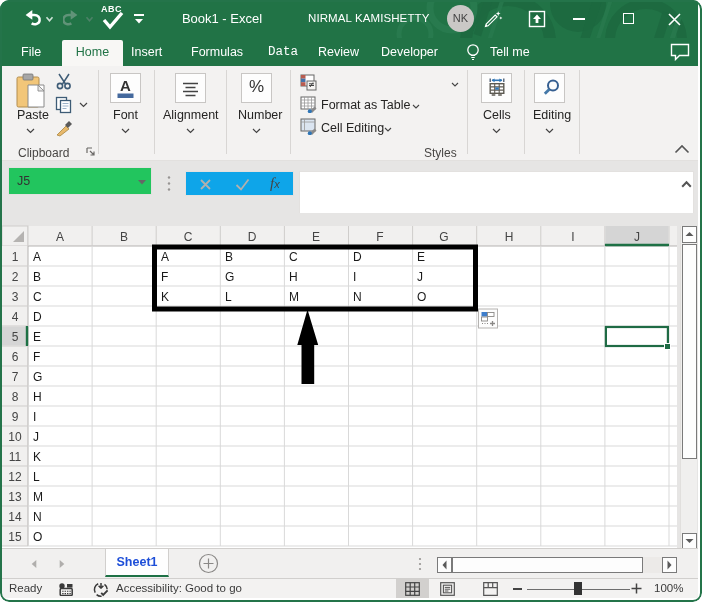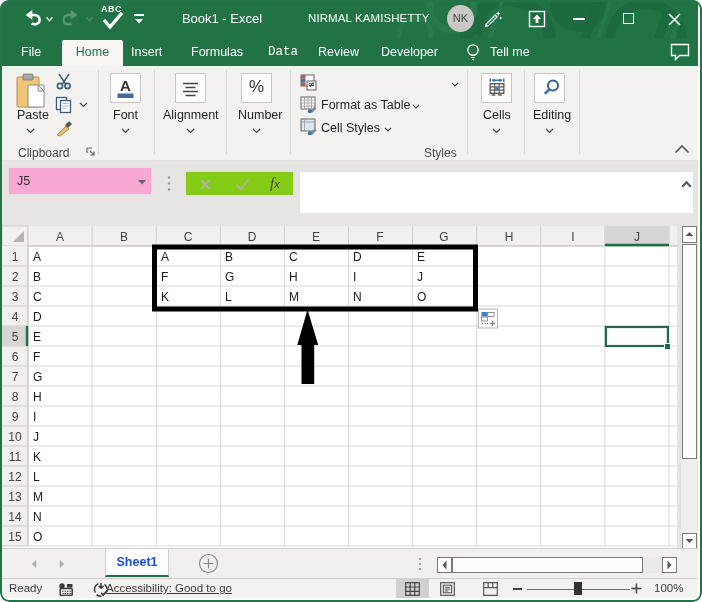--- a/index.html
+++ b/index.html
@@ -227,21 +227,21 @@
         <path d="M1 1 l3 3 L7 1" fill="none" stroke="#444" stroke-width="1.1"></path>
       </svg>
 
     <svg class="abs" style="left:300px;top:52px;" width="17" height="17" viewBox="0 0 17 17">
       <rect x="1" y="1" width="14" height="12" fill="#dbe5f1" stroke="#666" stroke-width="1"></rect>
       <path d="M1 4 h14 M4.5 1 v12" stroke="#999" stroke-width="0.8"></path>
       <path d="M10 15 l4.5 -4.5 l2 2 l-4.5 4.5 z" fill="#8a8a8a"></path>
       <circle cx="9.8" cy="15.2" r="2" fill="#2e75b6"></circle>
     </svg>
 
-    <div class="abs" style="left:321px;top:55px;">Cell Styles</div>
+    <div class="abs" style="left:321px;top:55px;">Cell Editing</div>
 
     <svg class="abs" style="left:384px;top:61px;" width="8" height="5" viewBox="0 0 8 5">
         <path d="M1 1 l3 3 L7 1" fill="none" stroke="#444" stroke-width="1.1"></path>
       </svg>
 
     <div class="abs" style="left:424px;top:80px;font-size:12px;color:#484644;">Styles</div>
 
     <div class="abs" style="left:467px;top:4px;width:1px;height:84px;background:#d8d6d4;"></div>
 
     <div class="abs" style="left:481px;top:7px;width:31px;height:30px;border:1px solid #c8c6c4;background:#fdfdfd;">
@@ -279,36 +279,36 @@
 
     <div class="abs" style="left:579px;top:4px;width:1px;height:84px;background:#d8d6d4;"></div>
 
     <svg class="abs" style="left:674px;top:78px;" width="16" height="10" viewBox="0 0 16 10">
       <path d="M1.5 8.5 L8 2 L14.5 8.5" fill="none" stroke="#555" stroke-width="1.6"></path>
     </svg>
   </div>
 
   <div class="abs" id="fbar" style="left:0;top:161px;width:698px;height:65px;background:#e6e5e4;">
 
-    <div class="abs" style="left:8px;top:6px;width:144px;height:28px;background:#f9a8d4;border:1px solid #e3e1df;">
+    <div class="abs" style="left:8px;top:6px;width:144px;height:28px;background:#22c55e;border:1px solid #e3e1df;">
 
       <div style="font-size:12.5px;color:#333;padding:6px 0 0 8px;">J5</div>
 
       <svg class="abs" style="left:128px;top:11px;" width="10" height="7" viewBox="0 0 10 7">
           <path d="M1 1 l4 4.5 L9 1 z" fill="#666"></path>
         </svg>
     </div>
 
     <svg class="abs" style="left:166px;top:14px;" width="6" height="17" viewBox="0 0 6 17">
       <circle cx="3" cy="2.5" r="1.2" fill="#979593"></circle>
         <circle cx="3" cy="8.5" r="1.2" fill="#979593"></circle>
       <circle cx="3" cy="14.5" r="1.2" fill="#979593"></circle>
     </svg>
 
-    <div class="abs" style="left:185px;top:10px;width:109px;height:25px;background:#84cc16;border:1px solid #e3e1df;">
+    <div class="abs" style="left:185px;top:10px;width:109px;height:25px;background:#0ea5e9;border:1px solid #e3e1df;">
 
       <svg class="abs" style="left:13px;top:6px;" width="13" height="13" viewBox="0 0 13 13">
           <path d="M2 2 L11 11 M11 2 L2 11" stroke="#b3b0ad" stroke-width="1.8"></path>
         </svg>
 
       <svg class="abs" style="left:49px;top:6px;" width="15" height="13" viewBox="0 0 15 13">
           <path d="M1.5 7 L6 11.5 L13.5 1.5" fill="none" stroke="#b3b0ad" stroke-width="1.8"></path>
         </svg>
 
       <div class="abs" style="left:84px;top:3px;font-family:'Liberation Serif',serif;font-style:italic;font-size:15px;color:#444;">f<span style="font-size:11px;">x</span></div>
@@ -508,21 +508,21 @@
     </svg>
 
     <svg class="abs" style="left:93px;top:3px;" width="16" height="16" viewBox="0 0 16 16">
       <path d="M5.2 1.8 A6.3 6.3 0 0 0 2.2 10.6" fill="none" stroke="#3a3a3a" stroke-width="1.5"></path>
       <path d="M3.6 12.6 A6.3 6.3 0 0 0 8.6 14.2" fill="none" stroke="#3a3a3a" stroke-width="1.5"></path>
       <path d="M11.5 2.3 A6.3 6.3 0 0 1 14.2 7.3" fill="none" stroke="#3a3a3a" stroke-width="1.5"></path>
       <path d="M8 1 v5.2 M8 6.2 l-2.4 -2.4 M8 6.2 l2.4 -2.4" fill="none" stroke="#3a3a3a" stroke-width="1.5"></path>
       <path d="M8.2 10.8 l2 2 L14.6 8.4" fill="none" stroke="#3a3a3a" stroke-width="1.9"></path>
     </svg>
 
-    <div class="abs" style="left:106px;top:3px;text-decoration:underline;">Accessibility: Good to go</div>
+    <div class="abs" style="left:116px;top:3px;">Accessibility: Good to go</div>
 
     <div class="abs" style="left:396px;top:0px;width:33px;height:19px;background:#d2d0ce;">
       <svg style="margin:3px 0 0 9px;" width="15" height="14" viewBox="0 0 15 14">
         <rect x="0.7" y="0.7" width="13.6" height="12.6" fill="none" stroke="#444" stroke-width="1.2"></rect>
         <path d="M0.7 5 h13.6 M0.7 9.3 h13.6 M5.2 0.7 v12.6 M9.7 0.7 v12.6" stroke="#444" stroke-width="1.2"></path>
       </svg>
     </div>
 
     <svg class="abs" style="left:440px;top:3px;" width="15" height="14" viewBox="0 0 15 14">
       <rect x="0.7" y="0.7" width="13.6" height="12.6" fill="none" stroke="#565656" stroke-width="1.2"></rect>

